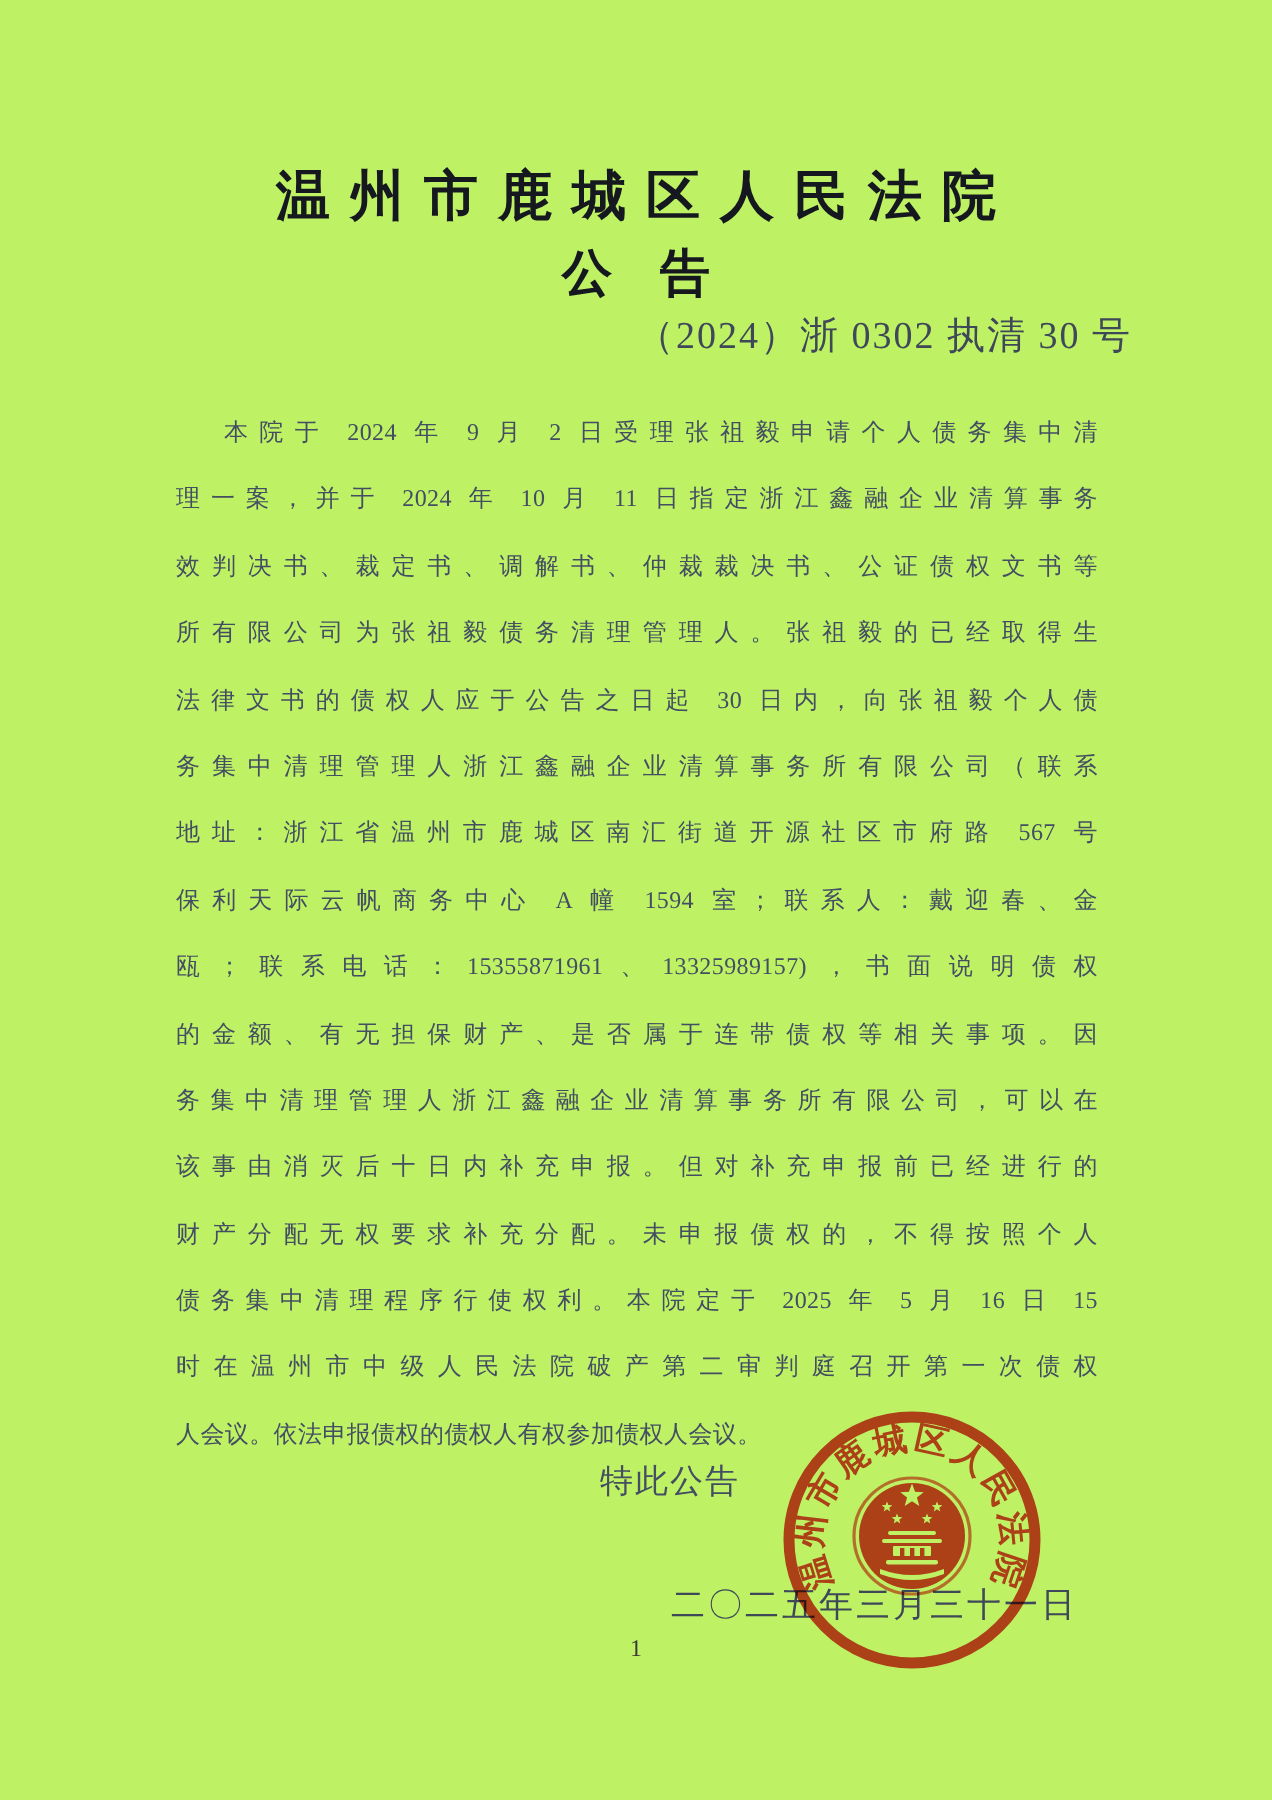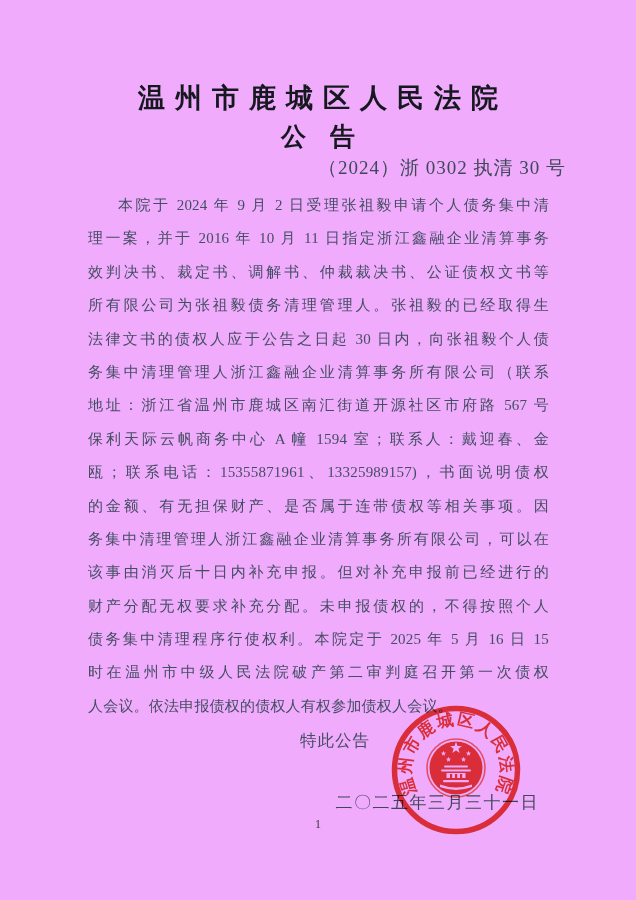--- a/index.html
+++ b/index.html
@@ -3,21 +3,21 @@
 <meta charset="utf-8">
 <style>
   html,body{margin:0;padding:0;}
   body{
     width:636px;height:900px;
     background:#ffffff;
     font-family:"Liberation Serif","DejaVu Serif",serif;
     position:relative;
     overflow:hidden;
   }
-  .page{position:absolute;inset:0;background:#f0abfc;}
+  .page{position:absolute;inset:0;background:#bef264;}
 
   .court-name{
     position:absolute;top:80px;left:88px;width:460px;margin:0;
     text-align:center;
     font-size:27px;font-weight:bold;color:#15181f;
     letter-spacing:10px;text-indent:10px;
     white-space:nowrap;
   }
   .doc-title{
     position:absolute;top:120px;left:88px;width:460px;margin:0;
@@ -26,22 +26,22 @@
     letter-spacing:24px;text-indent:24px;
     white-space:nowrap;
   }
   .case-number{
     position:absolute;top:155px;left:88px;width:478px;margin:0;
     text-align:right;
     font-size:19px;color:#3f4859;letter-spacing:1px;
   }
 
   .body-text{
-    position:absolute;top:189px;left:88px;width:461px;
-    font-size:15px;color:#444e63;
+    position:absolute;top:200px;left:88px;width:461px;
+    font-size:12px;color:#444e63;
     letter-spacing:.2px;
   }
   .body-line{
     line-height:33.4px;height:33.4px;
     text-align:justify;text-align-last:justify;
     text-justify:inter-character;
     overflow:hidden;
   }
   .body-line:first-child{text-indent:2em;}
   .body-line:last-child{text-align-last:left;}
@@ -80,21 +80,21 @@
 <div class="page">
 
   <h1 class="court-name">温州市鹿城区人民法院</h1>
 
   <h2 class="doc-title">公告</h2>
 
   <div class="case-number">（2024）浙 0302 执清 30 号</div>
 
   <div class="body-text">
     <div class="body-line">本院于 2024 年 9 月 2 日受理张祖毅申请个人债务集中清</div>
-    <div class="body-line">理一案，并于 2016 年 10 月 11 日指定浙江鑫融企业清算事务</div>
+    <div class="body-line">理一案，并于 2024 年 10 月 11 日指定浙江鑫融企业清算事务</div>
     <div class="body-line">效判决书、裁定书、调解书、仲裁裁决书、公证债权文书等</div>
     <div class="body-line">所有限公司为张祖毅债务清理管理人。张祖毅的已经取得生</div>
     <div class="body-line">法律文书的债权人应于公告之日起 30 日内，向张祖毅个人债</div>
     <div class="body-line">务集中清理管理人浙江鑫融企业清算事务所有限公司（联系</div>
     <div class="body-line">地址：浙江省温州市鹿城区南汇街道开源社区市府路 567 号</div>
     <div class="body-line">保利天际云帆商务中心 A 幢 1594 室；联系人：戴迎春、金</div>
     <div class="body-line">瓯；联系电话：15355871961、13325989157)，书面说明债权</div>
     <div class="body-line">的金额、有无担保财产、是否属于连带债权等相关事项。因</div>
     <div class="body-line">务集中清理管理人浙江鑫融企业清算事务所有限公司，可以在</div>
     <div class="body-line">该事由消灭后十日内补充申报。但对补充申报前已经进行的</div>

